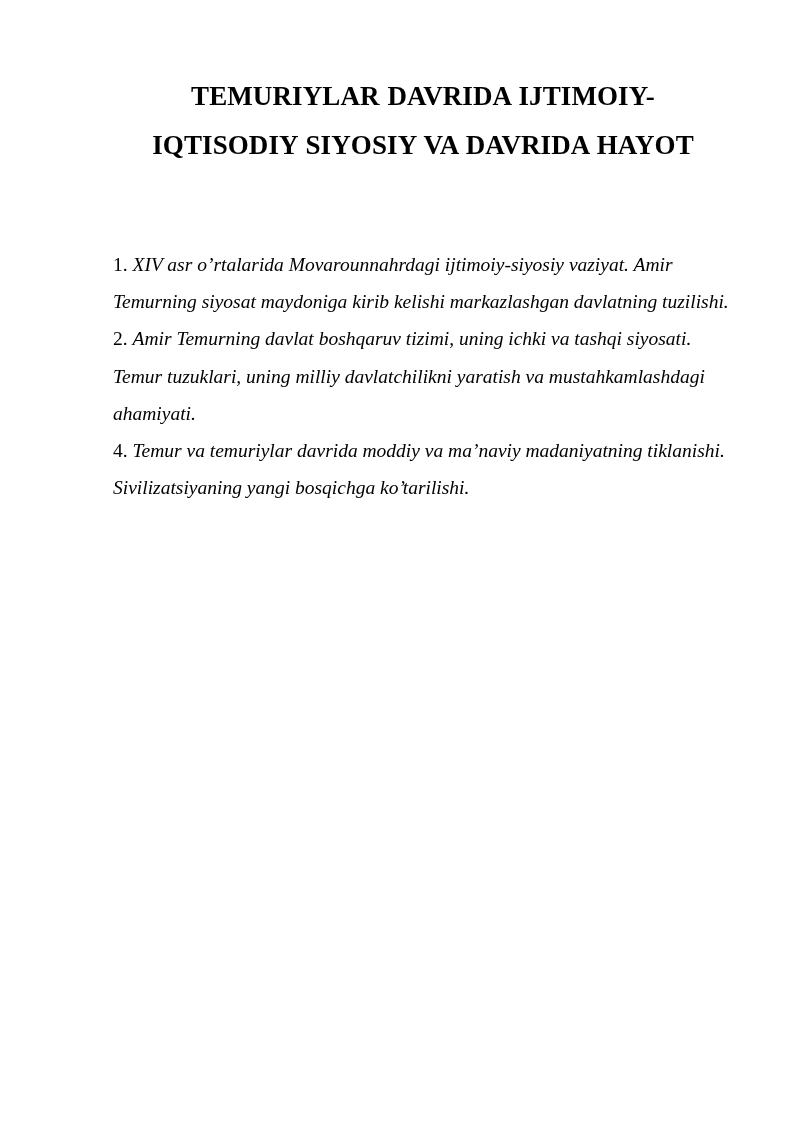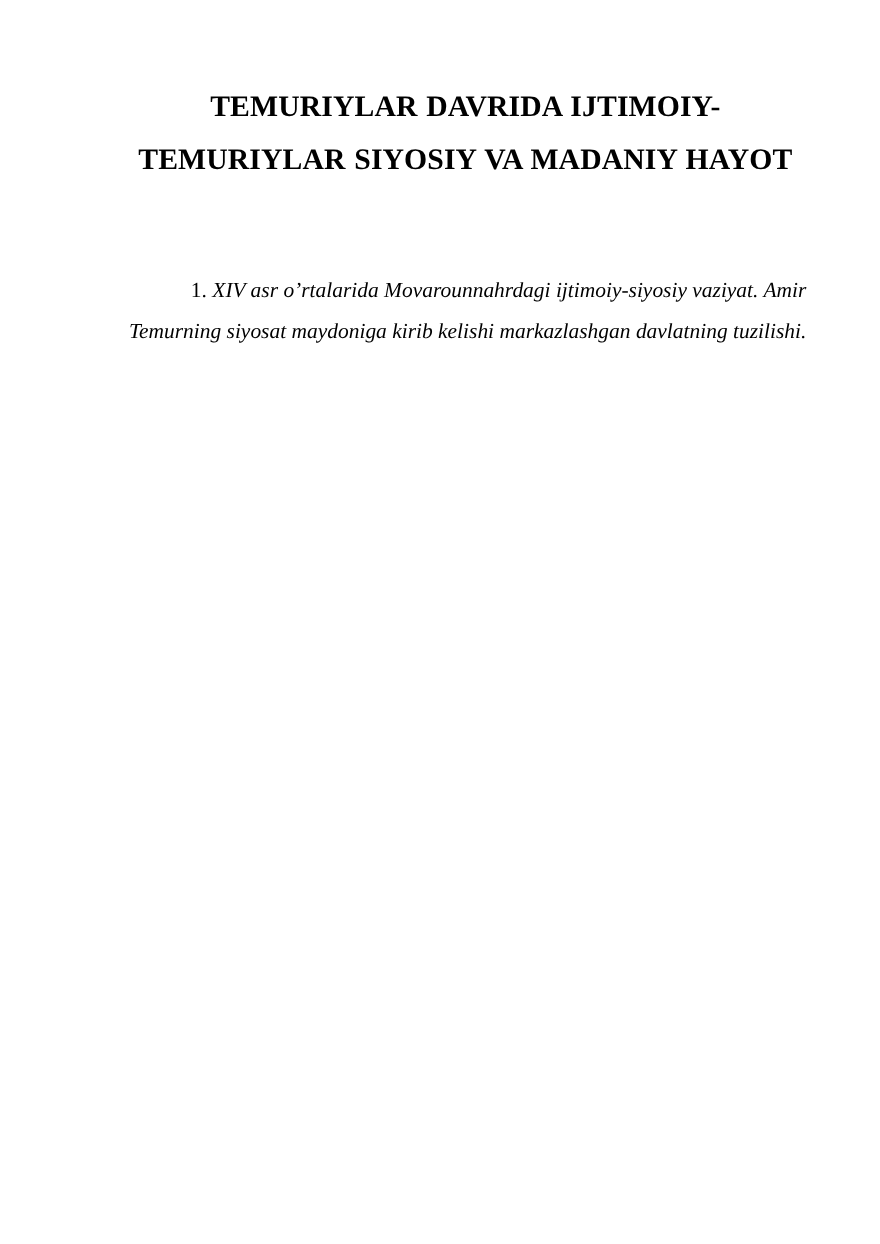--- a/index.html
+++ b/index.html
@@ -51,45 +51,53 @@
   }
   .plan-list {
     margin: 0;
     padding: 0;
     list-style: none;
   }
   .plan-item {
     margin: 0;
     font-size: 19.5px;
     line-height: 37.2px;
-    text-align: right;
+    text-align: left;
   }
   .item-number {
     font-style: normal;
   }
   .item-text {
     font-style: italic;
   }
 </style>
 </head>
 <body>
 
 <div class="page">
   <div class="doc-body">
 
     <h1 class="doc-title">
       <span>TEMURIYLAR DAVRIDA IJTIMOIY-</span>
       <br>
-      <span>TEMURIYLAR SIYOSIY VA MADANIY HAYOT</span>
+      <span>IQTISODIY SIYOSIY VA DAVRIDA HAYOT</span>
     </h1>
 
 
     <div class="spacer-block"></div>
 
     <ol class="plan-list">
       <li class="plan-item">
         <span class="item-number">1.</span>
         <span class="item-text">XIV asr o’rtalarida Movarounnahrdagi ijtimoiy-siyosiy vaziyat. Amir Temurning siyosat maydoniga kirib kelishi markazlashgan davlatning tuzilishi.</span>
       </li>
+      <li class="plan-item">
+        <span class="item-number">2.</span>
+        <span class="item-text">Amir Temurning davlat boshqaruv tizimi, uning ichki va tashqi siyosati. Temur tuzuklari, uning milliy davlatchilikni yaratish va mustahkamlashdagi ahamiyati.</span>
+      </li>
+      <li class="plan-item">
+        <span class="item-number">4.</span>
+        <span class="item-text">Temur va temuriylar davrida moddiy va ma’naviy madaniyatning tiklanishi. Sivilizatsiyaning yangi bosqichga ko’tarilishi.</span>
+      </li>
     </ol>
 
   </div>
 </div>
 
 </body></html>

